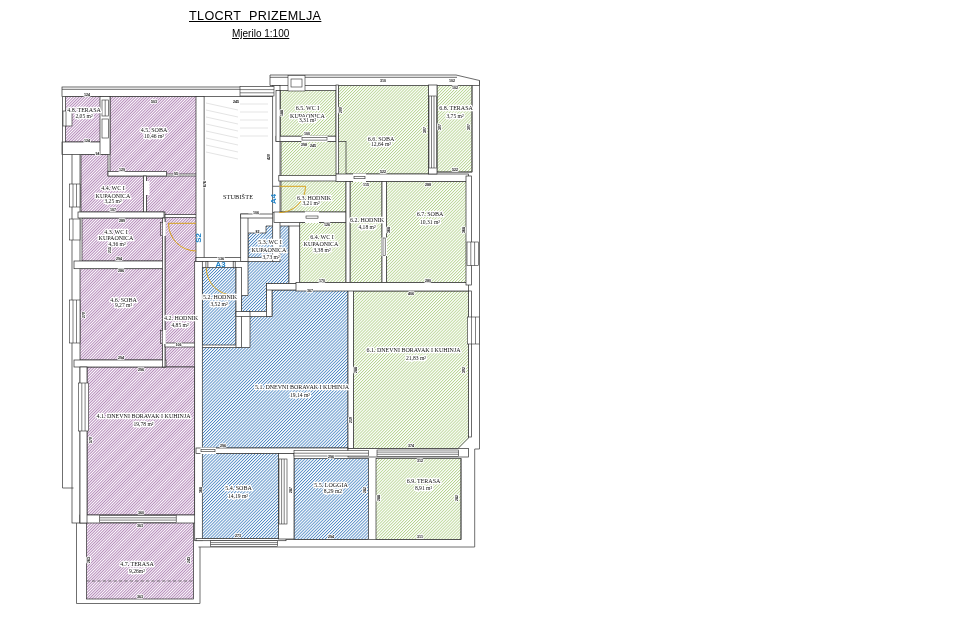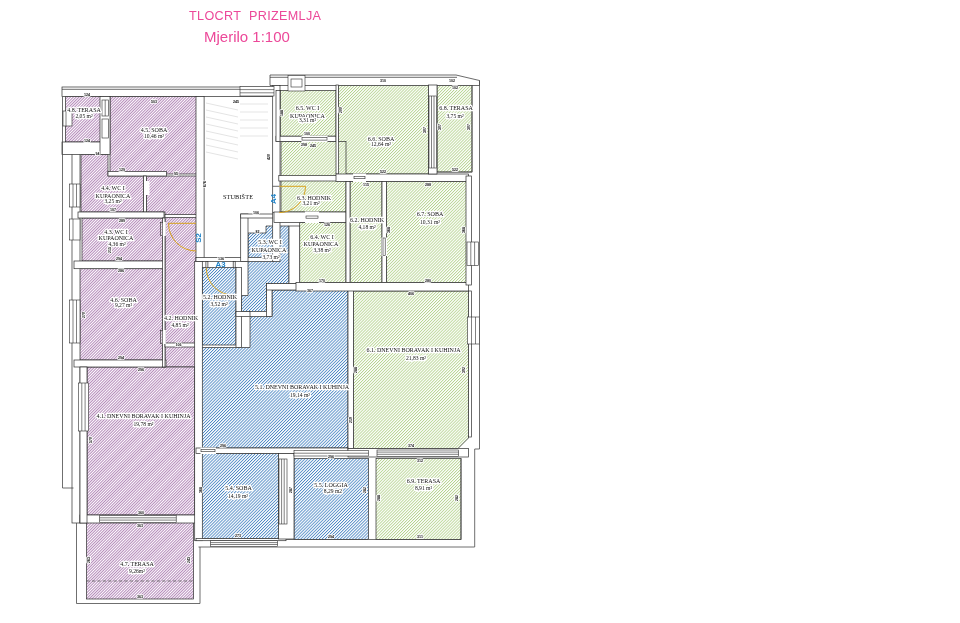--- a/index.html
+++ b/index.html
@@ -1,23 +1,23 @@
 <!DOCTYPE html>
 <html><head>
 <meta charset="utf-8">
 <style>
   html,body{margin:0;padding:0;background:#fff;width:960px;height:623px;overflow:hidden;}
-  .ttl{position:absolute;font-family:"Liberation Sans",sans-serif;color:#ec4899;}
+  .ttl{position:absolute;font-family:"Liberation Sans",sans-serif;color:#000000;text-decoration:underline;}
 </style>
 </head>
 <body>
 
 <div class="ttl" style="left:189px;top:9px;font-size:12.6px;letter-spacing:0.35px;">TLOCRT&nbsp; PRIZEMLJA</div>
 
-<div class="ttl" style="left:204px;top:28px;font-size:15px;">Mjerilo 1:100</div>
+<div class="ttl" style="left:232px;top:28px;font-size:10px;">Mjerilo 1:100</div>
 <svg width="960" height="623" viewBox="0 0 960 623" style="position:absolute;left:0;top:0;">
 <defs>
 <pattern id="hp" width="2.0" height="2.0" patternUnits="userSpaceOnUse" patternTransform="rotate(-45)">
   <rect width="2.0" height="2.0" fill="#fefdfe"></rect>
   <line x1="0" y1="0.4" x2="2.0" y2="0.4" stroke="#93569a" stroke-width="0.75"></line>
 </pattern>
 <pattern id="hb" width="2.15" height="2.15" patternUnits="userSpaceOnUse" patternTransform="rotate(-45)">
   <rect width="2.15" height="2.15" fill="#fdfefe"></rect>
   <line x1="0" y1="0.42" x2="2.15" y2="0.42" stroke="#4a86c4" stroke-width="0.85"></line>
 </pattern>

